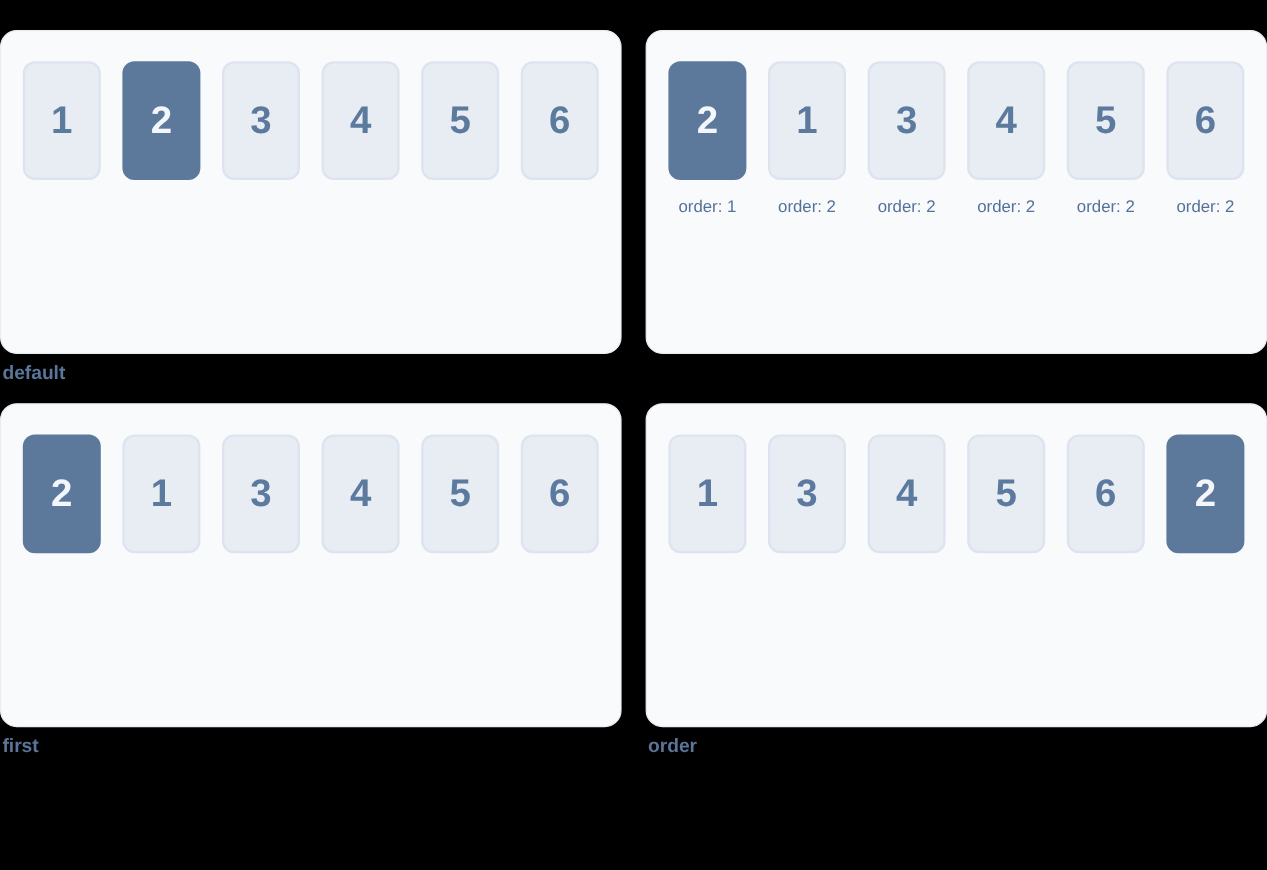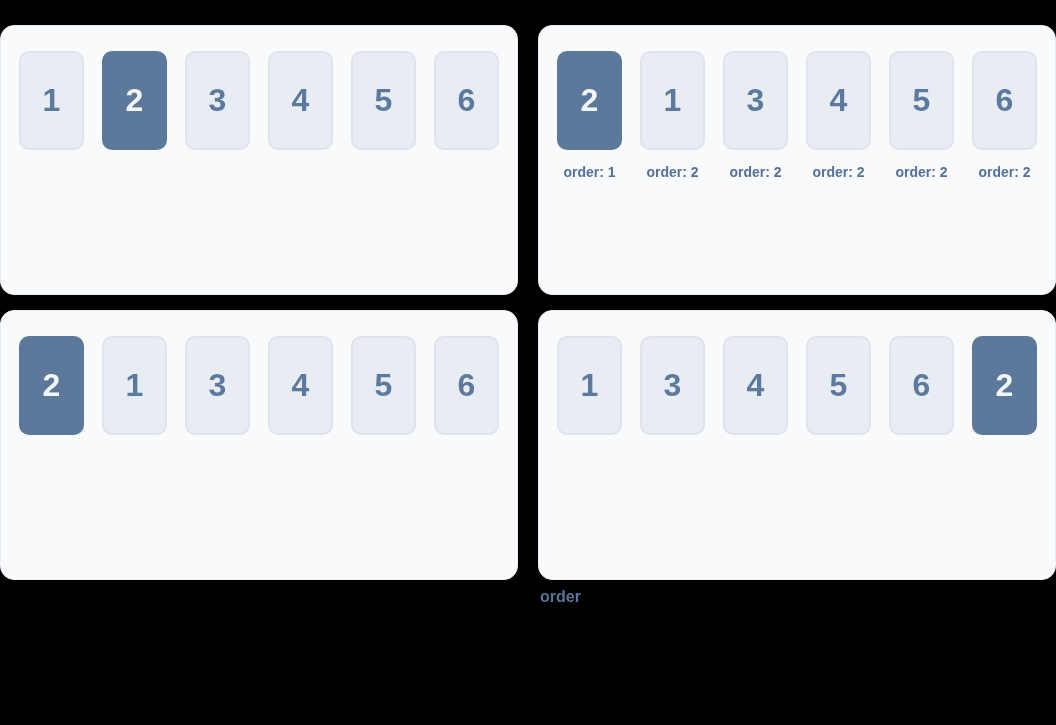--- a/index.html
+++ b/index.html
@@ -68,21 +68,21 @@
     justify-content: center;
   }
   .box.highlight {
     background: var(--highlight_bg, #5c799c);
     border-color: var(--highlight_bg, #5c799c);
     color: var(--highlight_text, #f3f6fa);
   }
   .sublabel {
     margin-top: 14px;
     font-size: 14px;
-    font-weight: 700;
+    font-weight: 400;
     color: var(--sublabel_text, #54719a);
     white-space: nowrap;
   }
   .caption {
     margin-top: 8px;
     margin-left: 2px;
     height: 18px;
     font-size: 16px;
     font-weight: 700;
     color: var(--accent, #5a7599);
@@ -111,20 +111,21 @@
               <div class="box">4</div>
             </div>
             <div class="item">
               <div class="box">5</div>
             </div>
             <div class="item">
               <div class="box">6</div>
             </div>
           </div>
       </div>
+      <div class="caption">default</div>
     </div>
 
     <div class="cell">
       <div class="panel">
         <div class="row">
             <div class="item">
               <div class="box highlight">2</div>
               <div class="sublabel">order: 1</div>
             </div>
             <div class="item">
@@ -167,20 +168,21 @@
               <div class="box">4</div>
             </div>
             <div class="item">
               <div class="box">5</div>
             </div>
             <div class="item">
               <div class="box">6</div>
             </div>
           </div>
       </div>
+      <div class="caption">first</div>
     </div>
 
     <div class="cell">
       <div class="panel">
         <div class="row">
             <div class="item">
               <div class="box">1</div>
             </div>
             <div class="item">
               <div class="box">3</div>

